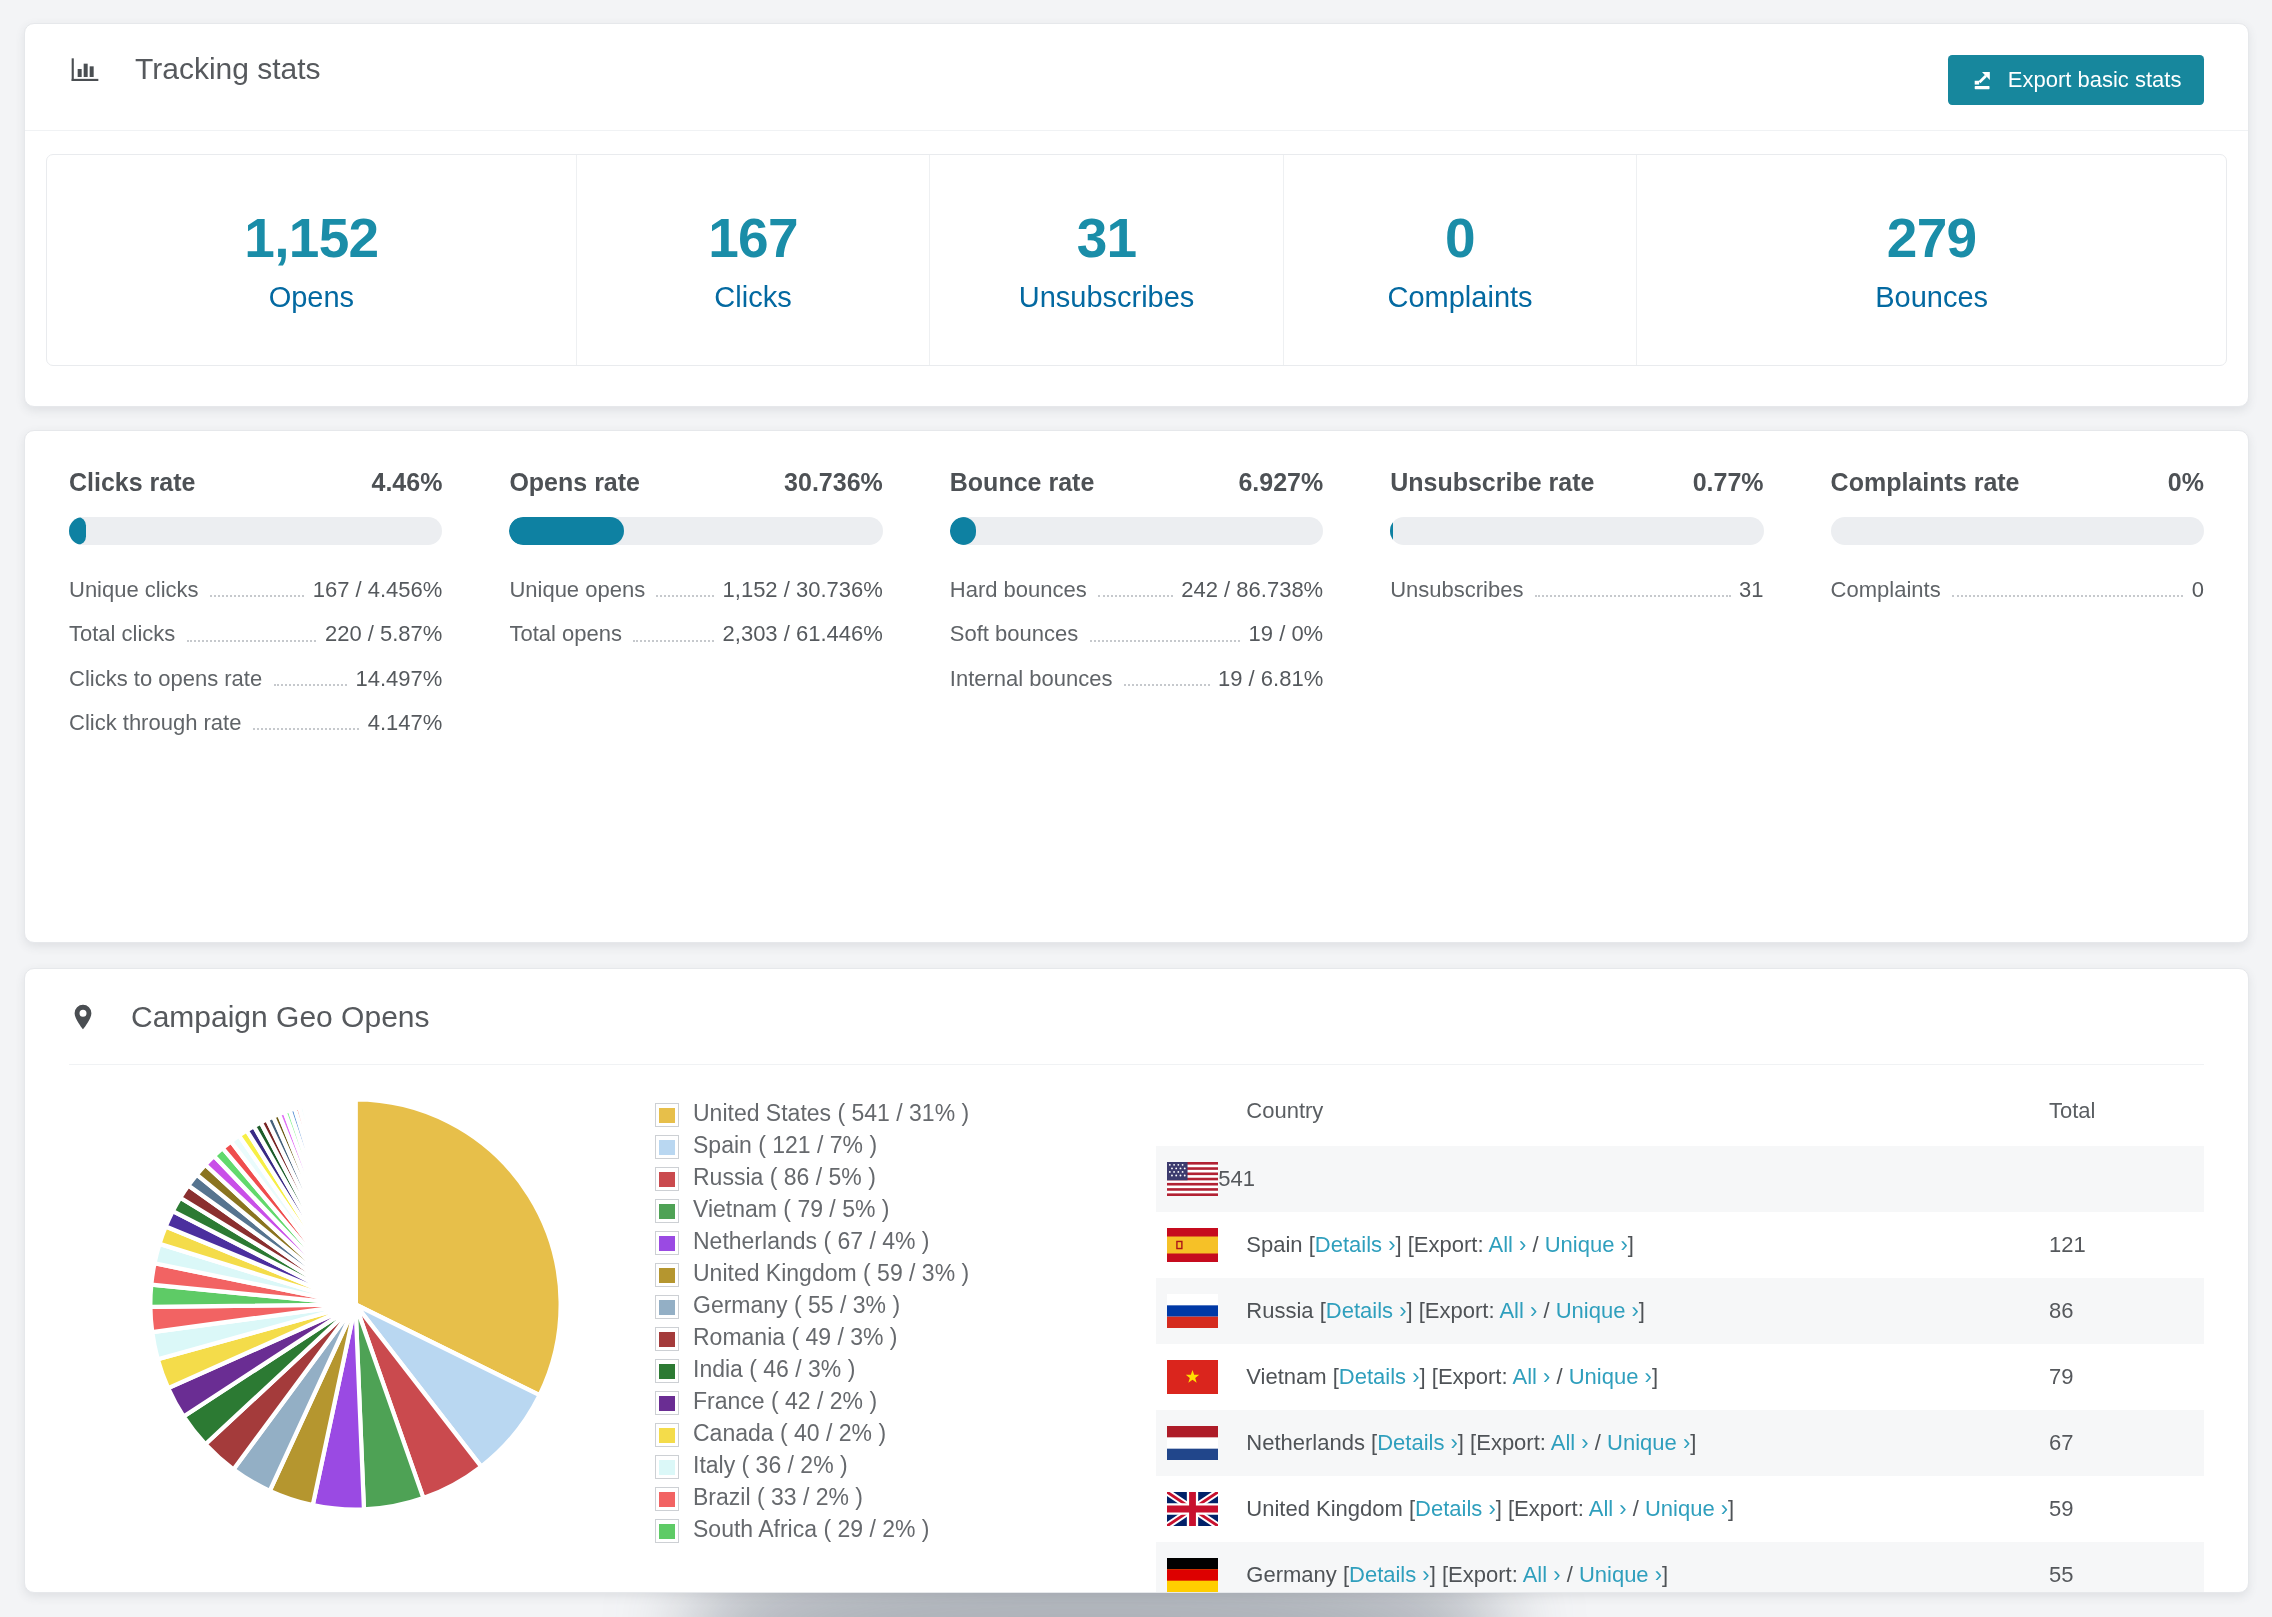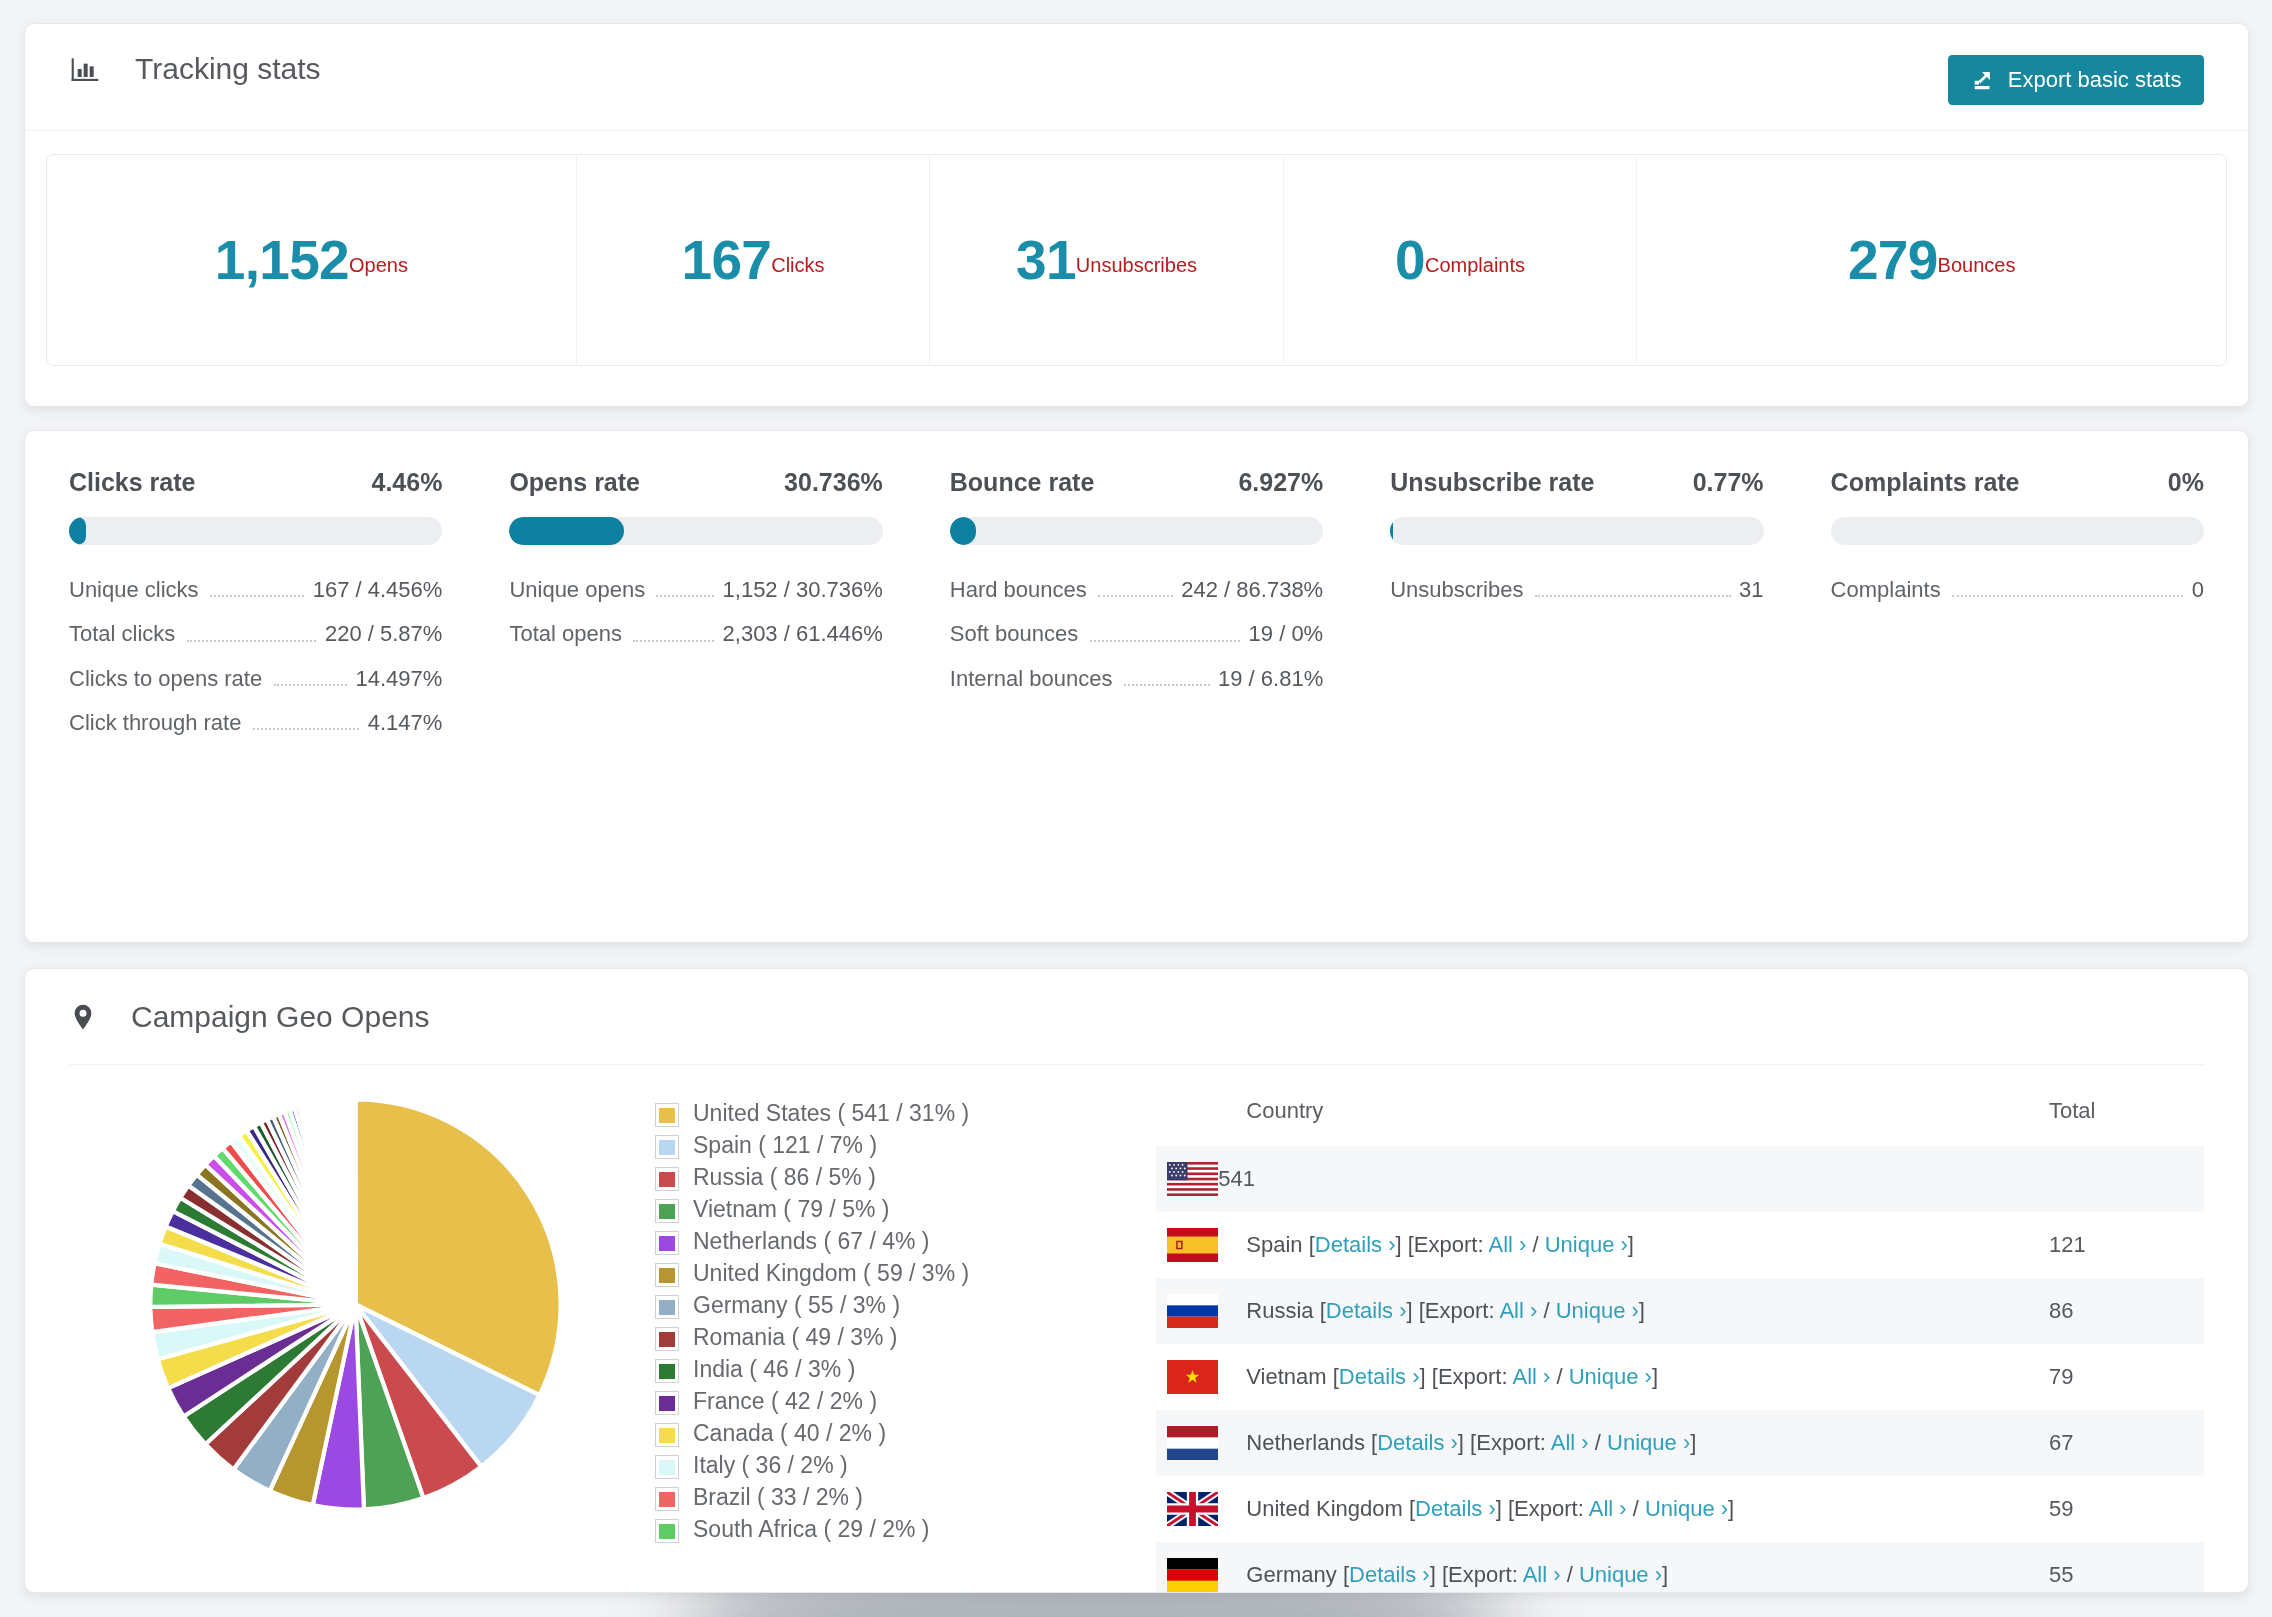--- a/index.html
+++ b/index.html
@@ -13,26 +13,26 @@
   .card1 { margin-top:23px; height:384px; }
   .c-head { display:flex; justify-content:space-between; align-items:flex-start; padding:28px 44px 0 44px; }
   .card-title { font-size:30px; color:#56595d; display:flex; align-items:center; gap:34px; }
   .card-title svg { flex:none; }
   .btn-export { display:flex; align-items:center; gap:11.3px; background:#17879d; color:#fff;
                 font-size:22px; padding:12px 22.6px; border-radius:4.2px; border:none; cursor:pointer;
                 font-family:"Liberation Sans", sans-serif; margin-top:2.8px; }
   .c1-divider { margin-top:25.4px; border-bottom:1.4px solid #f0f2f4; }
   .stats-strip { margin:22.6px 21px 0 21px; height:212px; border:1.4px solid #e9ebee; border-radius:7px;
                  display:flex; background:#fff; }
-  .cell { flex:1; display:flex; flex-direction:row; align-items:center; justify-content:center;
+  .cell { flex:1; display:flex; flex-direction:column; align-items:center; justify-content:center;
           border-right:1.4px solid #eef0f2; }
   .cell:last-child { border-right:none; }
   .cell.w-first { flex:1.5; } .cell.w-last { flex:1.67; }
   .stat-num { font-size:55px; font-weight:bold; color:#1a8da8; letter-spacing:-0.7px; }
-  .stat-lbl { font-size:20px; color:#b91c1c; margin-top:11.3px; }
+  .stat-lbl { font-size:29px; color:#0369a1; margin-top:11.3px; }
   
   .card2 { margin-top:23px; height:513px; padding:37px 44px 18.4px 44px; overflow:hidden; }
   .rates-grid { display:grid; grid-template-columns:repeat(5,1fr); column-gap:67px; row-gap:71px; }
   .rb-head { display:flex; justify-content:space-between; align-items:baseline; }
   .rb-title { font-size:25px; font-weight:bold; color:#4d5155; }
   .rb-value { font-size:25px; font-weight:bold; color:#4d5155; }
   .bar { height:28px; background:#eceef1; border-radius:14px; margin:20px 0 32px 0; overflow:hidden; }
   .bar-fill { height:100%; background:#0e81a2; border-radius:14px; }
   .rrow { display:flex; align-items:flex-end; font-size:22px; }
   .rrow + .rrow { margin-top:19px; }

